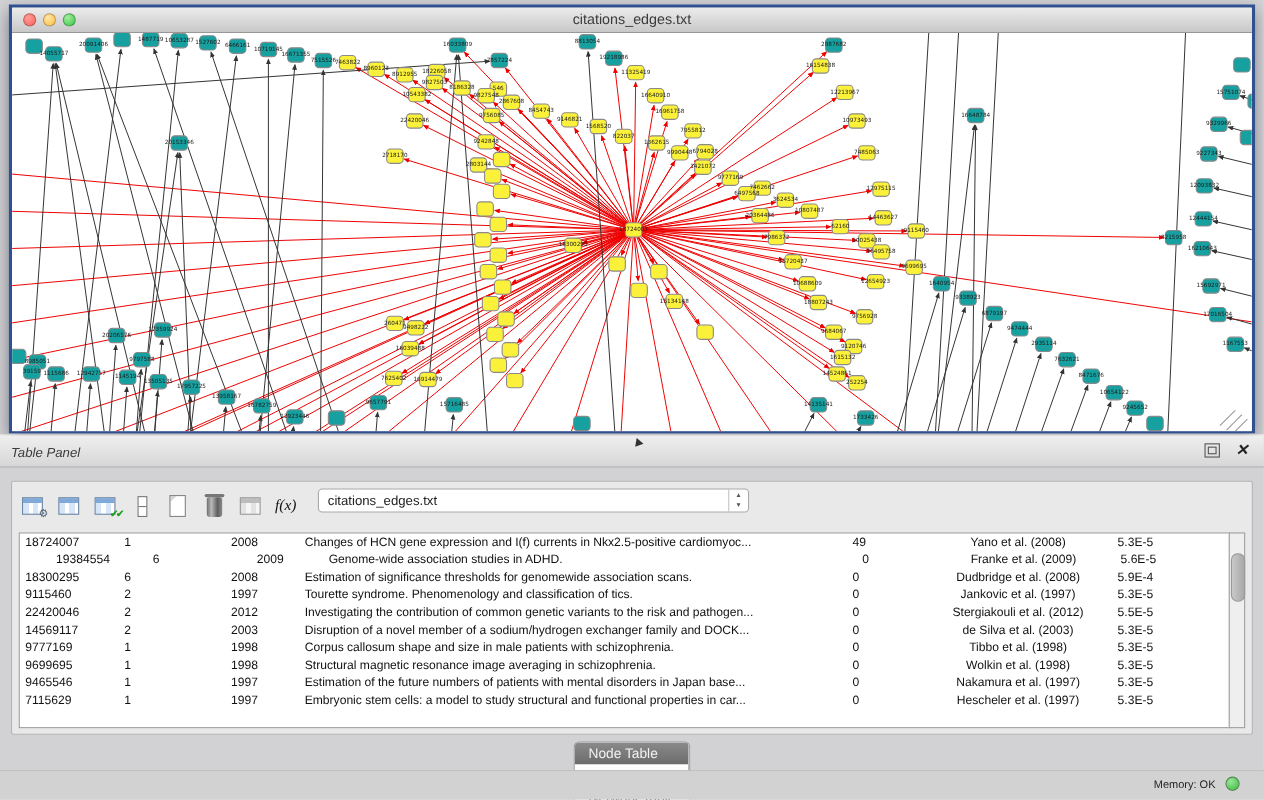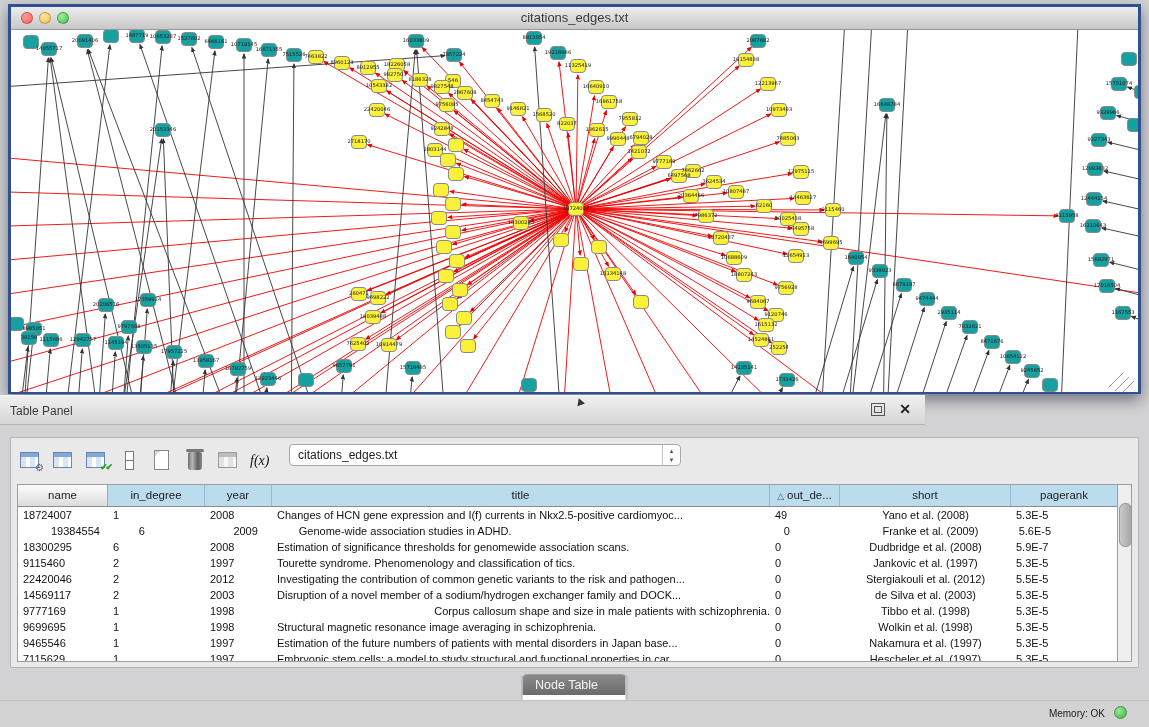--- a/index.html
+++ b/index.html
@@ -23,23 +23,23 @@
   #tl-min{left:28px;background:radial-gradient(circle at 35% 30%,#ffe8a8,#fdbc40);}
   #tl-zoom{left:46px;background:radial-gradient(circle at 35% 30%,#a8eda0,#34c749);}
   #net-title{
     position:absolute;left:0;right:0;top:3px;text-align:center;
     font-size:13px;color:#3a3a3a;
   }
   #net-canvas{position:relative;width:1127px;height:362px;background:#fff;overflow:hidden;}
   #graph-svg{display:block;}
   
   #panel-header{
-    position:absolute;left:0;top:395px;width:925px;height:30px;
+    position:absolute;left:0;top:395px;width:1149px;height:30px;
     background:linear-gradient(#efefef,#d7d7d7);
-    border-top:1px solid #f7f7f7;border-bottom:1px solid #b2b2b2;box-sizing:border-box;
+    border-top:1px solid #f7f7f7;border-bottom:1px solid #b2b2b2;box-sizing:border-box;font-style:italic;
   }
   #panel-title{position:absolute;left:10px;top:8px;font-size:12px;color:#3c3c3c;}
   #panel-float{position:absolute;right:40px;top:7px;width:14px;height:13px;border:1px solid #555;box-sizing:border-box;}
   #panel-float:before{content:"";position:absolute;right:2px;top:2px;width:6px;height:5px;border:1px solid #555;}
   #panel-close{position:absolute;right:14px;top:5px;font-size:14px;font-weight:bold;color:#222;line-height:16px;}
   #splitter-cursor{
     position:absolute;left:576px;top:398px;width:0;height:0;
     border-left:4px solid transparent;border-right:4px solid transparent;
     border-bottom:7px solid #333;transform:rotate(-20deg);
   }
@@ -594,29 +594,20 @@
       <span class="tbl-ico">
         <span class="tico-table gray"></span>
       </span>
       <span class="tico-fx">f(x)</span>
     </div>
   <div id="table-selector">
     <span>citations_edges.txt</span>
     <span class="stepper">▲<br>▼</span>
   </div>
   <div id="data-table">
-    <div class="thead" id="thead">
-        <div class="th first" style="width: 90px;">name</div>
-        <div class="th" style="width: 97px;">in_degree</div>
-        <div class="th" style="width: 67px;">year</div>
-        <div class="th" style="width: 498px;">title</div>
-        <div class="th" style="width: 70px;"><span class="sort-tri">△</span>out_de...</div>
-        <div class="th" style="width: 171px;">short</div>
-        <div class="th" style="width: 107px;">pagerank</div>
-      </div>
     <div id="tbody">
         <div class="trow">
           <div class="td" style="width: 90px;">18724007</div>
           <div class="td" style="width: 97px;">1</div>
           <div class="td" style="width: 67px;">2008</div>
           <div class="td" style="width: 498px;">Changes of HCN gene expression and I(f) currents in Nkx2.5-positive cardiomyoc...</div>
           <div class="td" style="width: 70px;">49</div>
           <div class="td center" style="width: 171px;">Yano et al. (2008)</div>
           <div class="td" style="width: 107px;">5.3E-5</div>
         </div>
@@ -629,21 +620,21 @@
           <div class="td center" style="width: 171px;">Franke et al. (2009)</div>
           <div class="td" style="width: 107px;">5.6E-5</div>
         </div>
         <div class="trow">
           <div class="td" style="width: 90px;">18300295</div>
           <div class="td" style="width: 97px;">6</div>
           <div class="td" style="width: 67px;">2008</div>
           <div class="td" style="width: 498px;">Estimation of significance thresholds for genomewide association scans.</div>
           <div class="td" style="width: 70px;">0</div>
           <div class="td center" style="width: 171px;">Dudbridge et al. (2008)</div>
-          <div class="td" style="width: 107px;">5.9E-7</div>
+          <div class="td" style="width: 107px;">5.9E-4</div>
         </div>
         <div class="trow">
           <div class="td" style="width: 90px;">9115460</div>
           <div class="td" style="width: 97px;">2</div>
           <div class="td" style="width: 67px;">1997</div>
           <div class="td" style="width: 498px;">Tourette syndrome. Phenomenology and classification of tics.</div>
           <div class="td" style="width: 70px;">0</div>
           <div class="td center" style="width: 171px;">Jankovic et al. (1997)</div>
           <div class="td" style="width: 107px;">5.3E-5</div>
         </div>
@@ -662,21 +653,21 @@
           <div class="td" style="width: 67px;">2003</div>
           <div class="td" style="width: 498px;">Disruption of a novel member of a sodium/hydrogen exchanger family and DOCK...</div>
           <div class="td" style="width: 70px;">0</div>
           <div class="td center" style="width: 171px;">de Silva et al. (2003)</div>
           <div class="td" style="width: 107px;">5.3E-5</div>
         </div>
         <div class="trow">
           <div class="td" style="width: 90px;">9777169</div>
           <div class="td" style="width: 97px;">1</div>
           <div class="td" style="width: 67px;">1998</div>
-          <div class="td" style="width: 498px; text-align: right;">Corpus callosum shape and size in male patients with schizophrenia.</div>
+          <div class="td" style="width: 498px;">Corpus callosum shape and size in male patients with schizophrenia.</div>
           <div class="td" style="width: 70px;">0</div>
           <div class="td center" style="width: 171px;">Tibbo et al. (1998)</div>
           <div class="td" style="width: 107px;">5.3E-5</div>
         </div>
         <div class="trow">
           <div class="td" style="width: 90px;">9699695</div>
           <div class="td" style="width: 97px;">1</div>
           <div class="td" style="width: 67px;">1998</div>
           <div class="td" style="width: 498px;">Structural magnetic resonance image averaging in schizophrenia.</div>
           <div class="td" style="width: 70px;">0</div>

